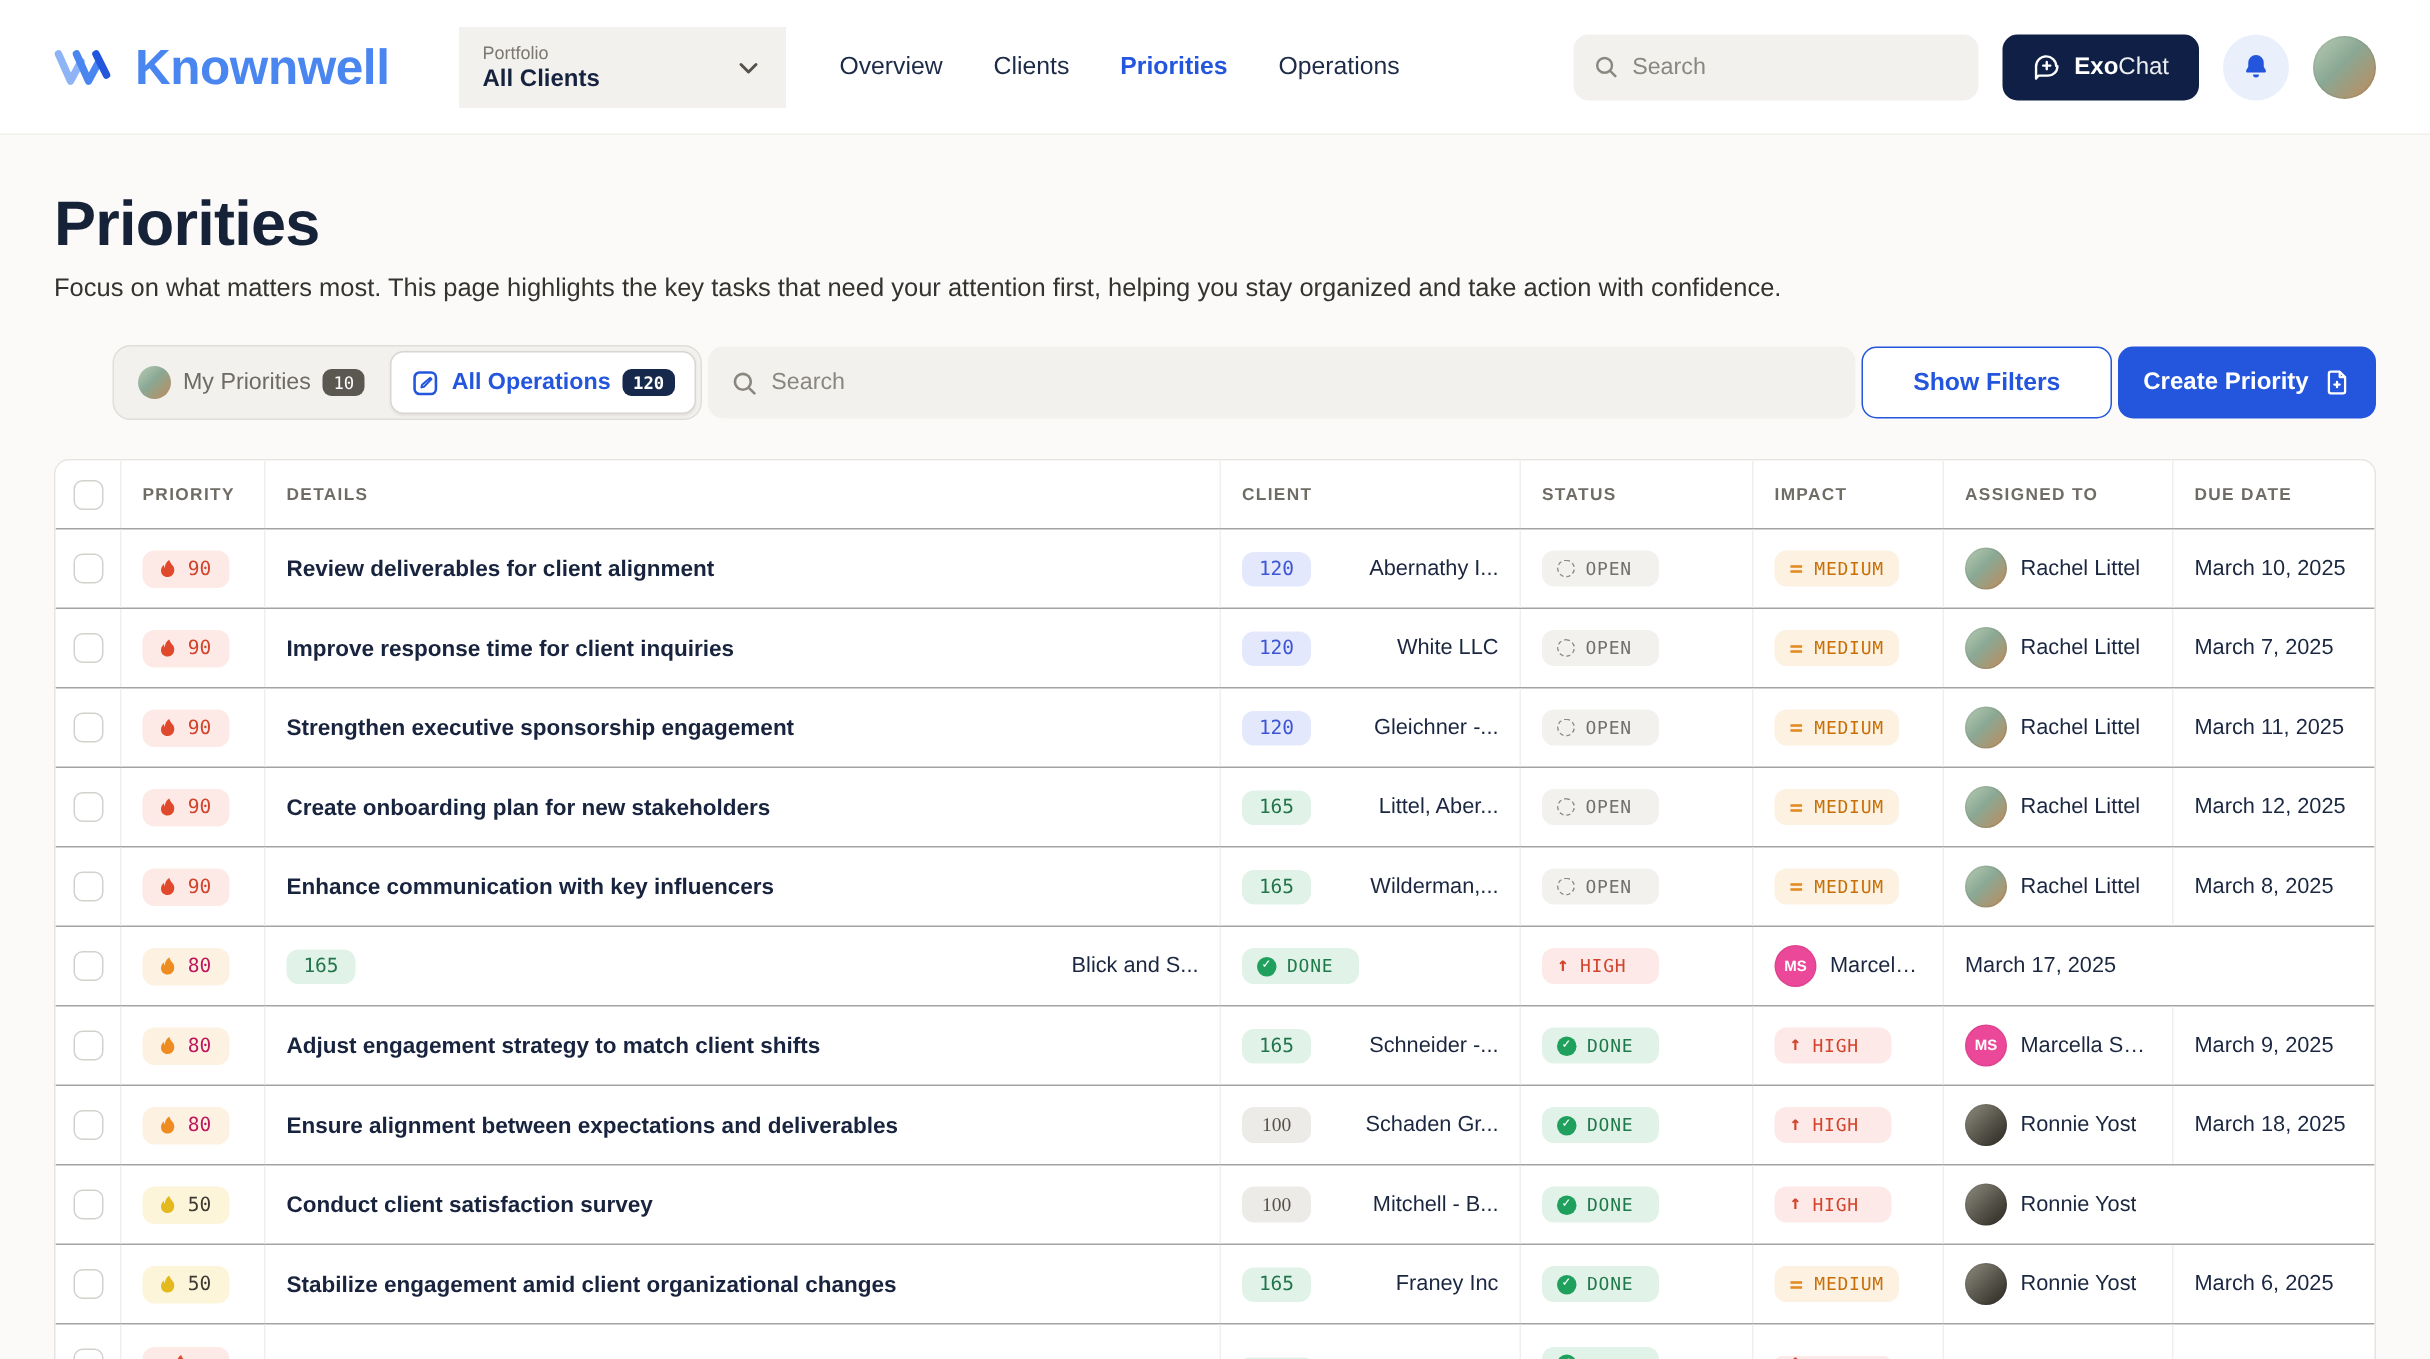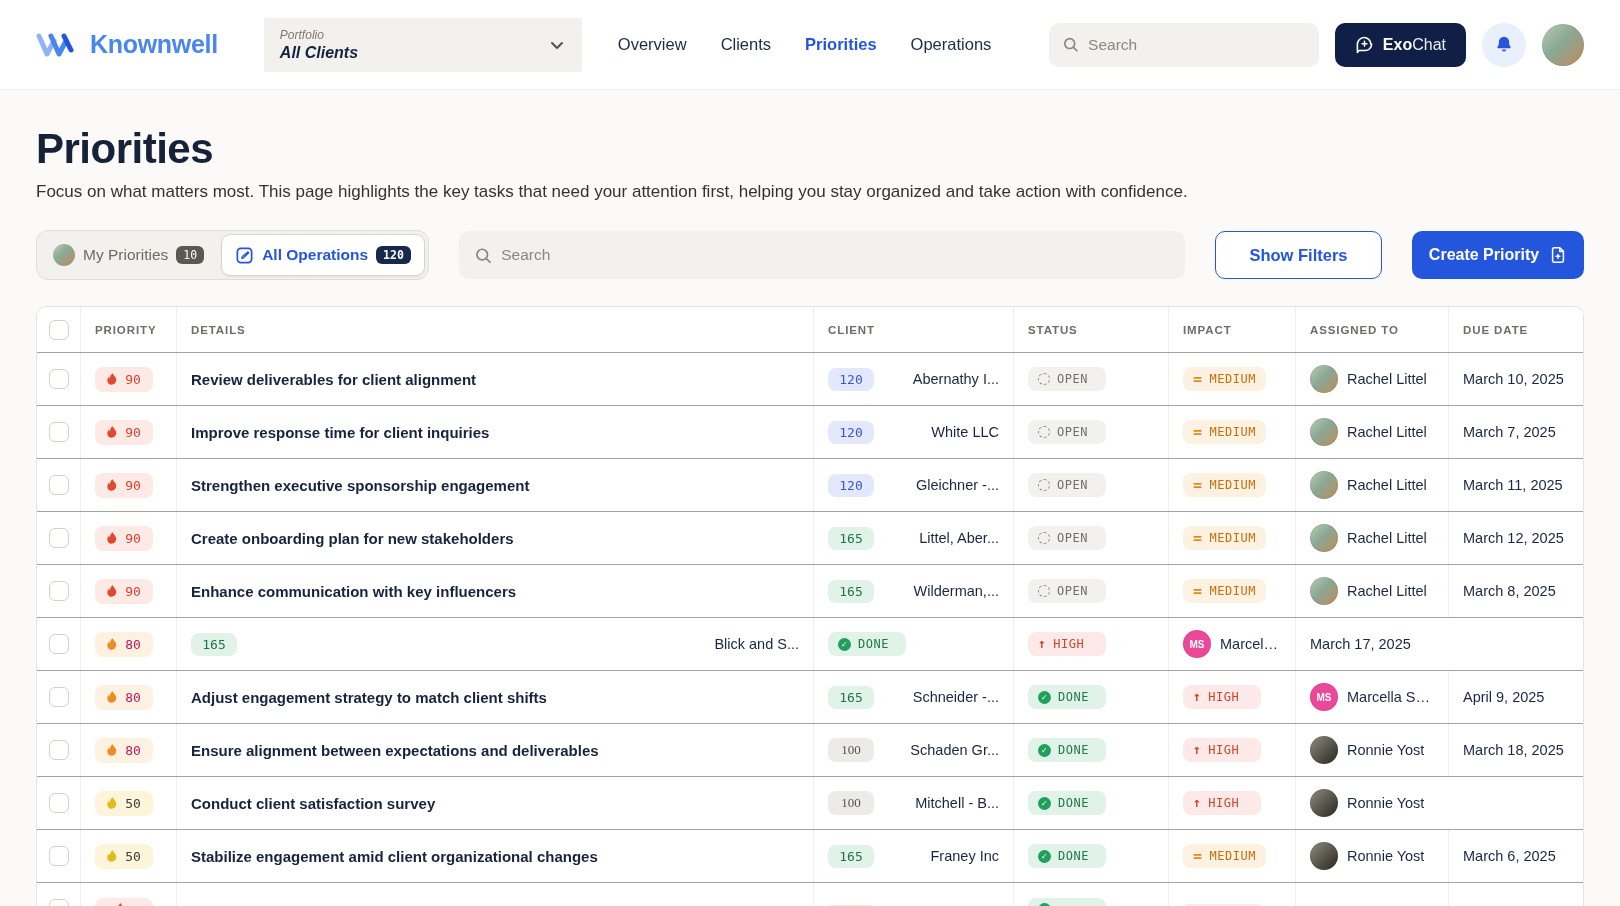--- a/index.html
+++ b/index.html
@@ -3,23 +3,23 @@
 <meta charset="utf-8">
 <style>
   * { margin:0; padding:0; box-sizing:border-box; }
   html,body { width:1620px; height:906px; overflow:hidden; background:#fbfaf8;
     font-family:"Liberation Sans",sans-serif; color:#1b2740; }
 
   
   .navbar { height:90px; background:#fff; border-bottom:1px solid #f1efec;
     display:flex; align-items:center; padding:0 36px; }
   .brand { display:flex; align-items:center; gap:10px; cursor:pointer; }
-  .brand-name { font-size:25px; font-weight:600; color:#4a86f0; letter-spacing:-0.3px; }
-  .portfolio { margin-left:46px; width:318px; height:54px; background:#f2f1ee;
-    border-radius:0; display:flex; align-items:center; padding:0 16px; cursor:pointer;font-style:italic; }
+  .brand-name { font-size:33px; font-weight:600; color:#4a86f0; letter-spacing:-0.3px; }
+  .portfolio { margin-left:46px; width:218px; height:54px; background:#f2f1ee;
+    border-radius:0; display:flex; align-items:center; padding:0 16px; cursor:pointer; }
   .pf-text { flex:1; display:flex; flex-direction:column; gap:2px; }
   .pf-label { font-size:12px; color:#7b786f; }
   .pf-value { font-size:16px; font-weight:600; color:#16233f; }
   .nav-links { display:flex; gap:34px; margin-left:36px; }
   .nav-link { font-size:16.5px; color:#1d2b47; cursor:pointer; }
   .nav-link.active { color:#2456dd; font-weight:600; }
   .nav-right { margin-left:auto; display:flex; align-items:center; gap:16px; }
   .nav-search { width:270px; height:44px; background:#f2f1ee; border-radius:10px;
     display:flex; align-items:center; gap:10px; padding:0 14px; }
   .nav-search input, .tb-search input { border:none; outline:none; background:transparent;
@@ -33,21 +33,21 @@
     display:flex; align-items:center; justify-content:center; cursor:pointer; }
   .nav-avatar { width:42px; height:42px; border-radius:50%; cursor:pointer;
     background:linear-gradient(135deg,#b9cdb4 0%,#8aa894 45%,#c08a5a 100%); box-shadow:inset 0 0 0 1px rgba(0,0,0,.06); }
 
   
   main { padding:36px 36px 0; }
   h1 { font-size:42px; line-height:46px; font-weight:600; color:#152238; letter-spacing:-0.5px; }
   .subtitle { margin-top:10px; font-size:17px; color:#35332f; }
 
   
-  .toolbar { margin-top:28px; display:flex; align-items:center; gap:30px; }
+  .toolbar { margin-top:28px; display:flex; align-items:center; gap:4px;margin-left:39px; }
   .tab-group { display:flex; align-items:center; gap:4px; background:#f2f1ee;
     border:1px solid #e0deda; border-radius:12px; padding:3px; }
   .tab { height:42px; display:flex; align-items:center; gap:8px; padding:0 13px;
     border:none; background:transparent; border-radius:9px; font-size:15.5px; color:#6e6b64;
     cursor:pointer; font-family:"Liberation Sans",sans-serif; font-weight:500; white-space:nowrap; }
   .tab.active { background:#fff; border:1px solid #d8d6d1; color:#2456dd; font-weight:600;
     box-shadow:0 1px 2px rgba(0,0,0,.07); }
   .tab-avatar { width:22px; height:22px; border-radius:50%;
     background:linear-gradient(135deg,#b9cdb4,#8aa894 45%,#c08a5a); }
   .count { font-family:"DejaVu Sans Mono",monospace; font-size:11.5px; padding:2px 7px;
@@ -459,21 +459,21 @@
     <div class="cell">
       <span class="pill pill-im im-high">
         <span class="ic"></span>
         <span>HIGH</span>
       </span>
     </div>
     <div class="cell c-assign">
       <span class="avatar av-initials">MS</span>
       <span class="aname">Marcella Shiel...</span>
     </div>
-    <div class="cell due">April 9, 2025</div>
+    <div class="cell due">March 9, 2025</div>
   </div>
         <div class="trow">
     <div class="cell c-check">
             <span class="checkbox"></span>
           </div>
     <div class="cell">
       <span class="pill pill-pr lvl-80">
         <svg width="11" height="13" viewBox="0 0 12 14">
           <path class="flame" d="M6.4.2c.4 2 2 3.1 2.9 4.7.8 1.4 1 3.1.3 4.8a5 5 0 0 1-4.7 3C2.6 12.7.7 11 .4 8.7.1 6.5 1.2 4.8 2.6 3.7c-.1.9 0 1.8.6 2.3C3.2 4.3 3.9 1.5 6.4.2Z"></path>
         </svg>

